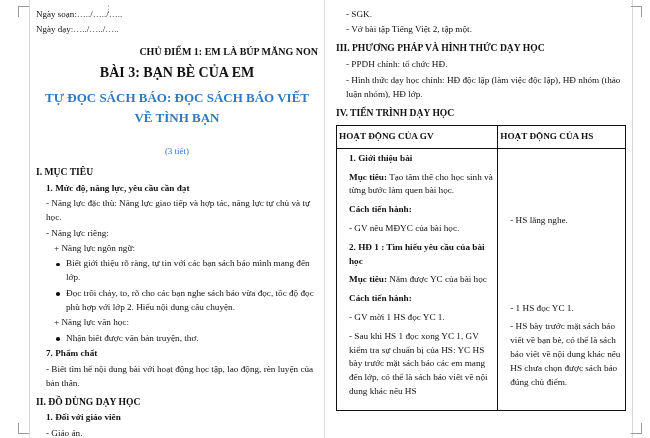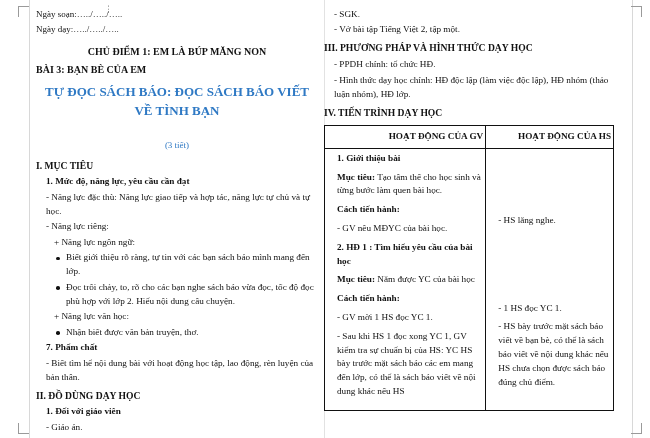--- a/index.html
+++ b/index.html
@@ -49,36 +49,37 @@
     color: #8a8a8a;
   }
 
   .col {
     position: absolute;
     top: 8px;
     font-size: 9.2px;
     line-height: 1.52;
   }
   .col-left  { left: 36px;  width: 282px; }
-  .col-right { left: 324px; width: 290px; }
+  .col-right { left: 336px; width: 290px; }
 
   p { margin: 0 0 1.5px 0; }
 
   .meta { font-size: 9px; margin-bottom: 1px; }
 
   .title-main {
-    text-align: center;
+    text-align: right;
     font-weight: bold;
     font-size: 10px;
     margin-top: 8px;
     margin-bottom: 2px;
   }
   .title-sub {
-    font-weight: bold;
-    font-size: 10px;
+    text-align: center;
+    font-weight: bold;
+    font-size: 14px;
     margin-bottom: 5px;
   }
   .title-blue {
     text-align: center;
     font-weight: bold;
     font-size: 13px;
     color: #2f79c4;
     margin-bottom: 18px;
   }
   .title-blue-sub {
@@ -116,21 +117,21 @@
     font-size: 9.2px;
     table-layout: fixed;
   }
   table.teach th, table.teach td {
     border: 1px solid #111;
     padding: 3px 4px 3px 12px;
     vertical-align: top;
     line-height: 1.5;
   }
   table.teach th {
-    text-align: right;
+    text-align: left;
     font-weight: bold;
     font-size: 9.2px;
     padding: 4px 2px;
   }
   .cell-p { margin: 0 0 5px 0; }
   .cell-p:last-child { margin-bottom: 8px; }
   .b { font-weight: bold; }
 </style>
 </head>
 <body>

